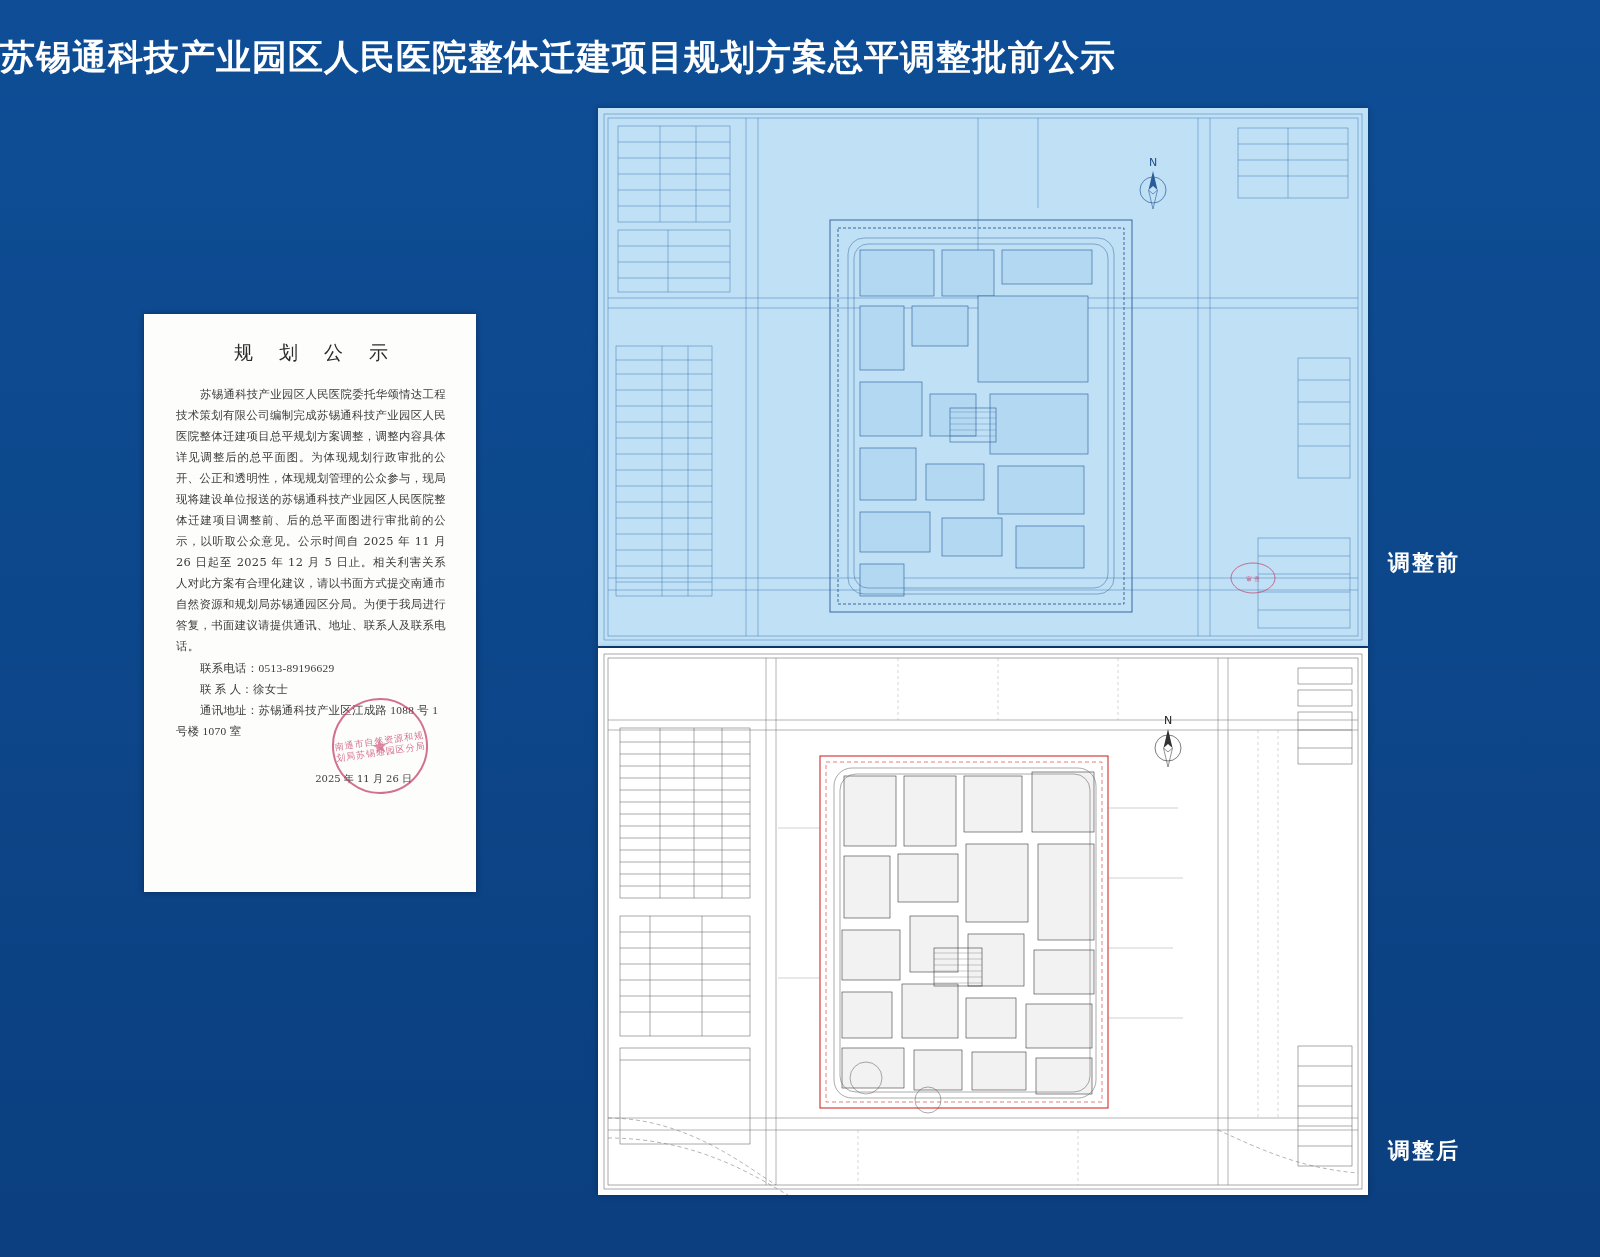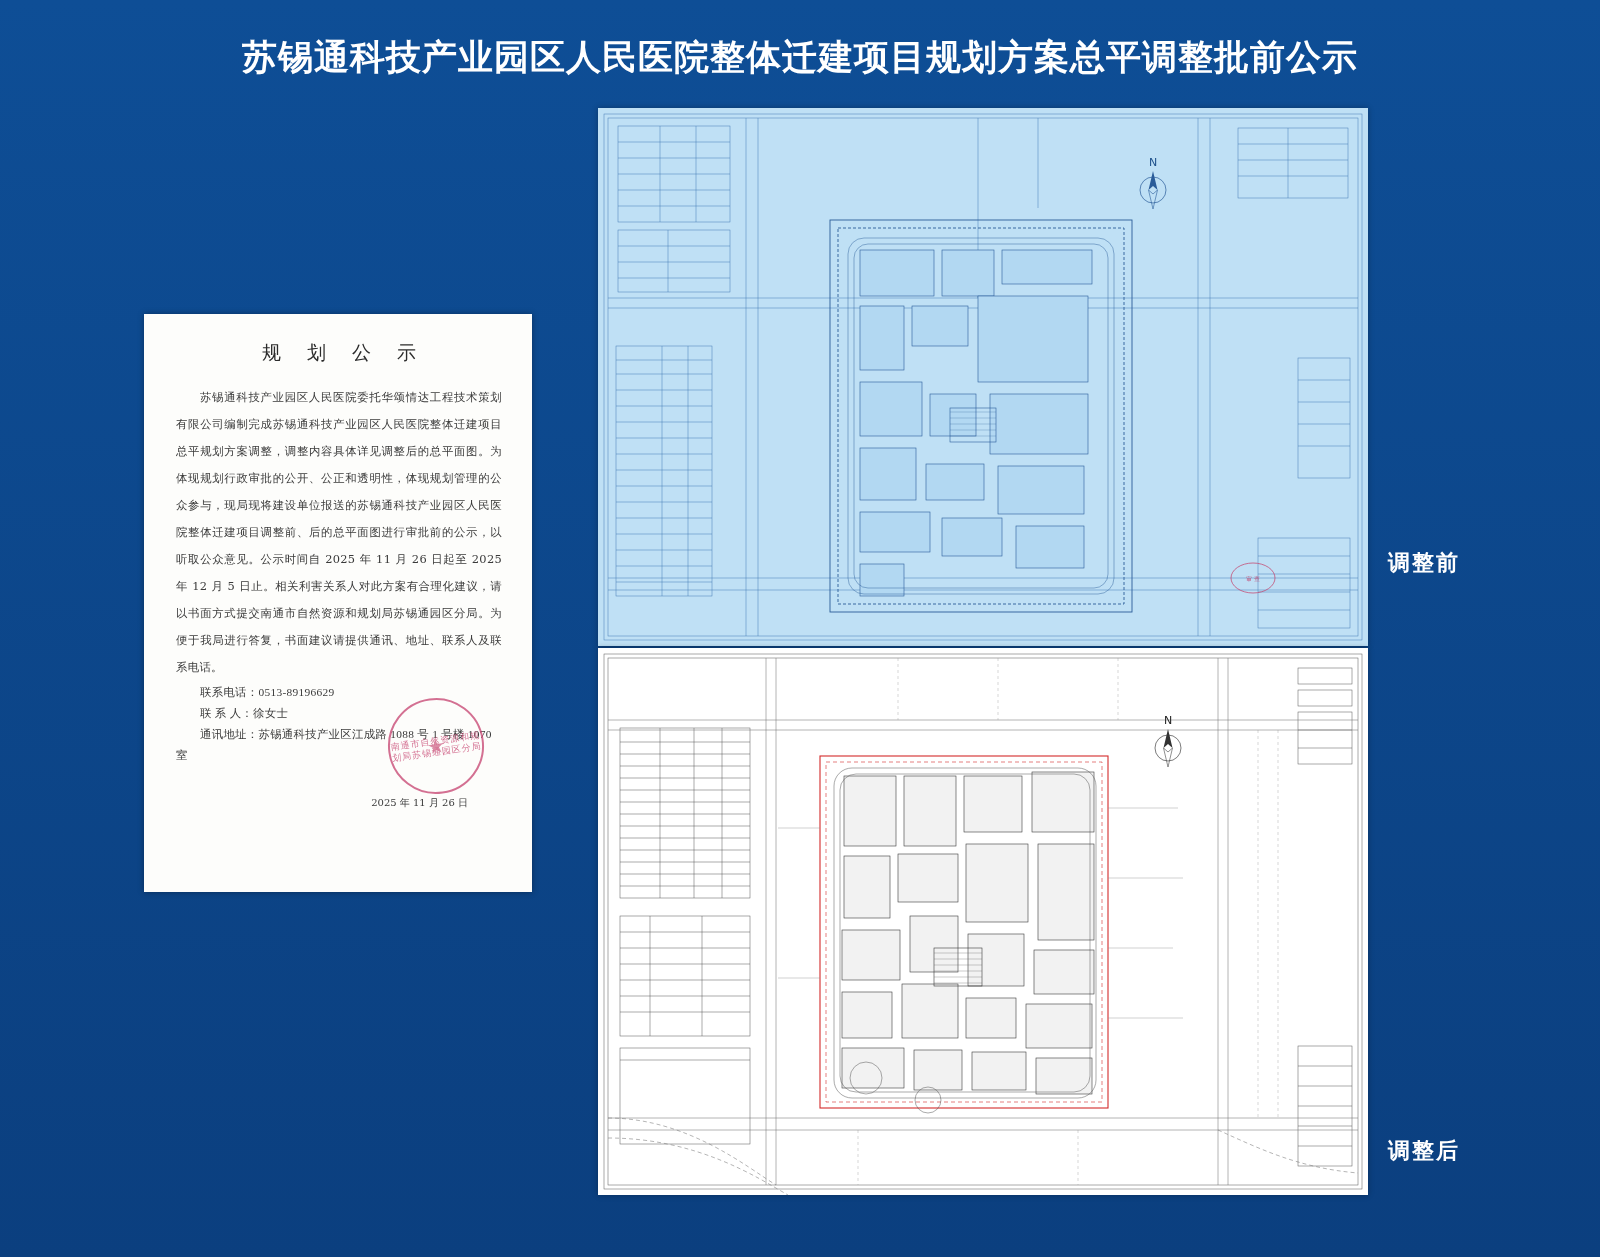--- a/index.html
+++ b/index.html
@@ -16,34 +16,34 @@
     font-family: "Liberation Sans", "DejaVu Sans", sans-serif;
     background: linear-gradient(180deg, #0e4e96 0%, #0b3f7f 100%);
   }
 
   
   .page-title {
     position: absolute;
     top: 34px;
     left: 0;
     width: 1600px;
-    text-align: center;
+    text-align: left;
     color: #ffffff;
     font-size: 35px;
     font-weight: bold;
     letter-spacing: 1px;
     font-family: "DejaVu Sans", "Liberation Sans", sans-serif;
   }
 
   
   .notice-sheet {
     position: absolute;
     left: 144px;
     top: 314px;
-    width: 388px;
+    width: 332px;
     height: 578px;
     background: #fdfdfb;
     box-shadow: 0 0 6px rgba(0,0,0,0.35);
     padding: 0;
     overflow: hidden;
   }
   .notice-inner {
     position: absolute;
     left: 32px;
     top: 26px;
@@ -56,21 +56,21 @@
     letter-spacing: 10px;
     color: #2b2b2b;
     font-family: "DejaVu Serif", "Liberation Serif", serif;
     margin-bottom: 18px;
     font-weight: normal;
     text-indent: 10px;
   }
   .notice-body p {
     margin: 0 0 1px 0;
     font-size: 11.4px;
-    line-height: 27px;
+    line-height: 21px;
     color: #3a3a3a;
     text-align: justify;
     font-family: "DejaVu Serif", "Liberation Serif", serif;
     letter-spacing: 0.3px;
   }
   .notice-body p.indent { text-indent: 24px; }
   .contact-line {
     font-size: 11.4px;
     line-height: 21px;
     color: #3a3a3a;

